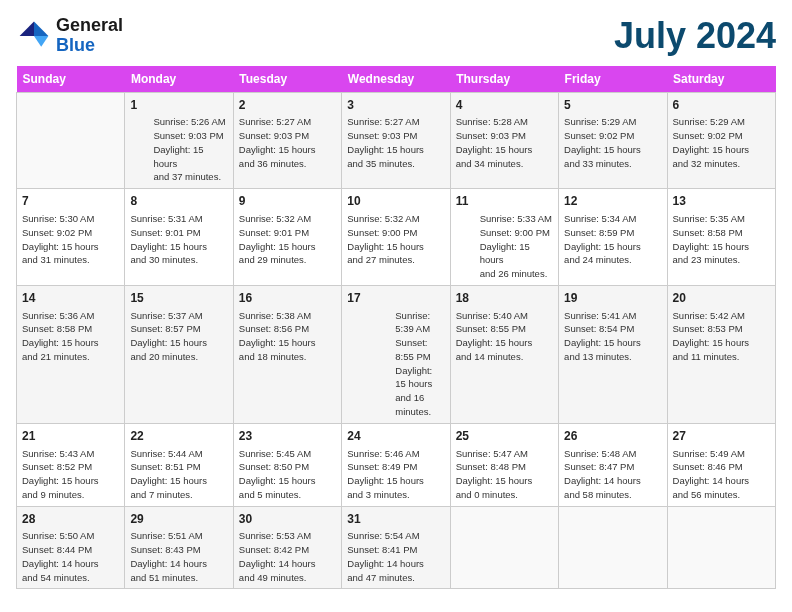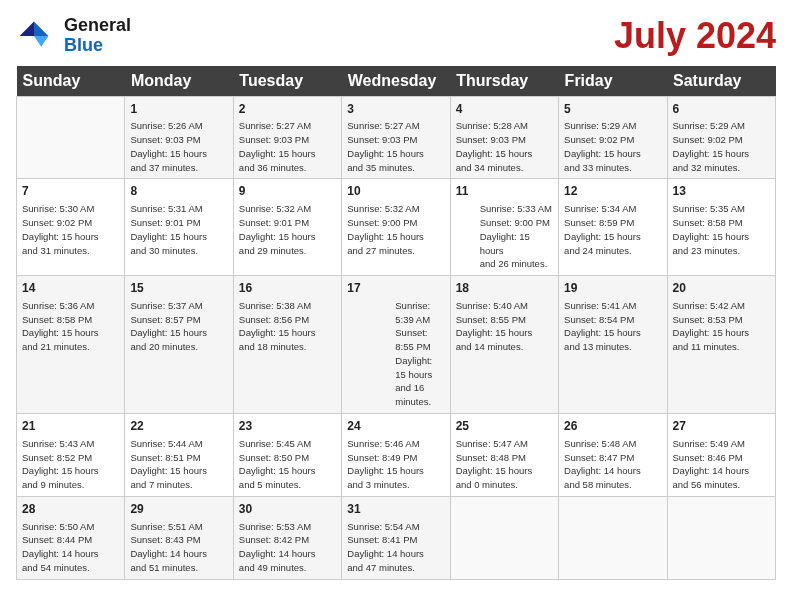--- a/index.html
+++ b/index.html
@@ -12,58 +12,58 @@
     }
     .header {
       display: flex;
       justify-content: space-between;
       align-items: flex-start;
       margin-bottom: 10px;
     }
     .logo {
       display: flex;
       align-items: center;
-      gap: 12px;
+      gap: 4px;
     }
     .logo-text {
       font-size: 18px;
       font-weight: bold;
       color: #1a1a1a;
       line-height: 1.1;
     }
     .logo-text .blue { color: #1565c0; }
     .logo-icon {
       width: 36px;
       height: 36px;
     }
     .title-block {
       text-align: right;
     }
     .month-year {
       font-size: 36px;
       font-weight: bold;
-      color: #b91c1c;
+      color: #0c4a6e;
       line-height: 1.1;
     }
     .location {
       font-size: 14px;
       color: #333;
       margin-top: 2px;
     }
     table {
       width: 100%;
       border-collapse: collapse;
       font-size: 10.5px;
     }
     thead th {
-      background-color: #404040;
+      background-color: #d946ef;
       color: #fff;
       text-align: left;
       padding: 6px 6px;
-      font-size: 16px;
+      font-size: 12px;
       font-weight: bold;
     }
     tbody td {
       border: 1px solid #ccc;
       vertical-align: top;
       padding: 4px 5px;
       width: 14.28%;
       height: 80px;
       color: #222;
       line-height: 1.4;
@@ -121,21 +121,21 @@
         <th>Thursday</th>
         <th>Friday</th>
         <th>Saturday</th>
       </tr>
   </thead>
   <tbody id="calendar-body">
   <tr>
         <td class="empty-cell"></td>
         <td>
           <span class="day-number">1</span>
-          <div class="day-info" style="white-space: pre-line;">Sunrise: 5:26 AM
+          <div class="day-info" style="white-space: pre-line; margin-left: 23px;">Sunrise: 5:26 AM
 Sunset: 9:03 PM
 Daylight: 15 hours
 and 37 minutes.</div>
         </td>
         <td>
           <span class="day-number">2</span>
           <div class="day-info" style="white-space: pre-line;">Sunrise: 5:27 AM
 Sunset: 9:03 PM
 Daylight: 15 hours
 and 36 minutes.</div>

